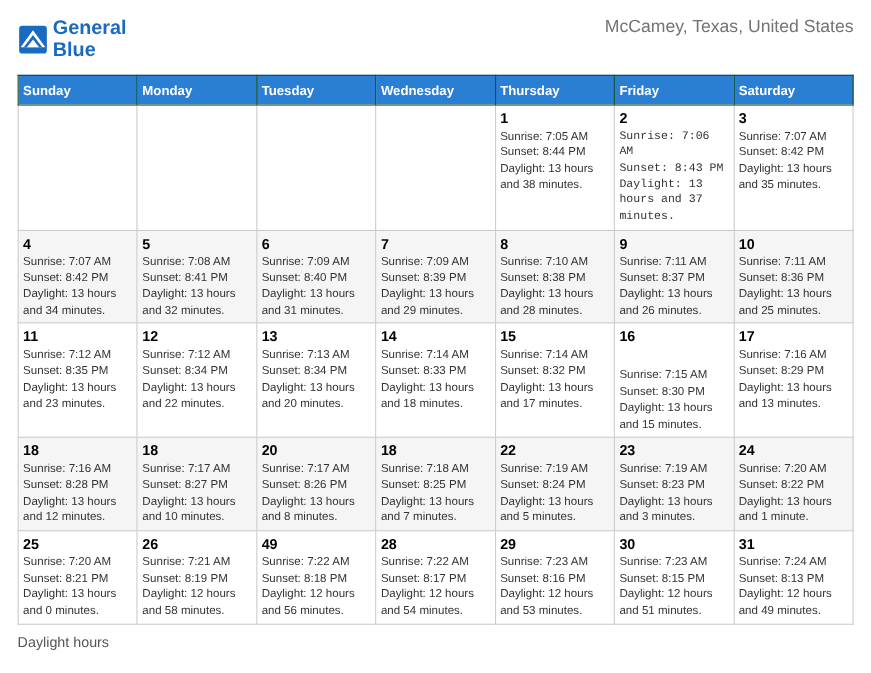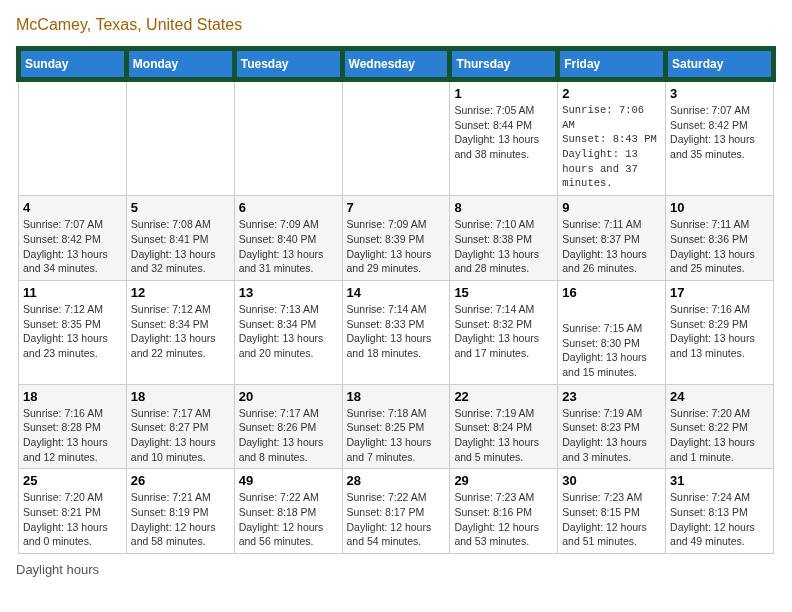--- a/index.html
+++ b/index.html
@@ -37,35 +37,35 @@
     .title-area {
       text-align: right;
     }
     .month-title {
       font-size: 36px;
       font-weight: bold;
       color: #333;
     }
     .location-title {
       font-size: 16px;
-      color: #a16207;
+      color: #737373;
     }
     table {
       width: 100%;
       border-collapse: collapse;
       font-size: 11px;
     }
     thead th {
       background-color: #2a7fd4;
       color: #fff;
       padding: 6px 4px;
       text-align: left;
       font-size: 12px;
       font-weight: bold;
-      border: 5px solid #14532d;
+      border: 1px solid #14532d;
     }
     td {
       border: 1px solid #ccc;
       vertical-align: top;
       padding: 4px;
       width: calc(100% / 7);
       min-height: 80px;
       background: #fff;
     }
     tr:nth-child(even) td {
@@ -87,20 +87,32 @@
     .footer-note {
       margin-top: 8px;
       font-size: 13px;
       color: #555;
     }
   </style>
 </head>
 <body>
 
 <div class="header-area">
+  <div class="logo">
+    <svg class="logo-icon" viewBox="0 0 40 40" xmlns="http://www.w3.org/2000/svg">
+      <rect x="2" y="2" width="36" height="36" rx="4" fill="#1a6bbf"></rect>
+      <polygon points="20,8 36,30 4,30" fill="white"></polygon>
+      <polygon points="20,14 32,30 8,30" fill="#1a6bbf"></polygon>
+      <polygon points="20,20 28,30 12,30" fill="white"></polygon>
+    </svg>
+    <div class="logo-text">
+      <div><span>General</span></div>
+      <div><span>Blue</span></div>
+    </div>
+  </div>
   <div class="title-area">
     <div class="location-title">McCamey, Texas, United States</div>
   </div>
 </div>
 
 <table>
   <thead>
     <tr id="weekday-header">
     <th>Sunday</th>
         <th>Monday</th>

